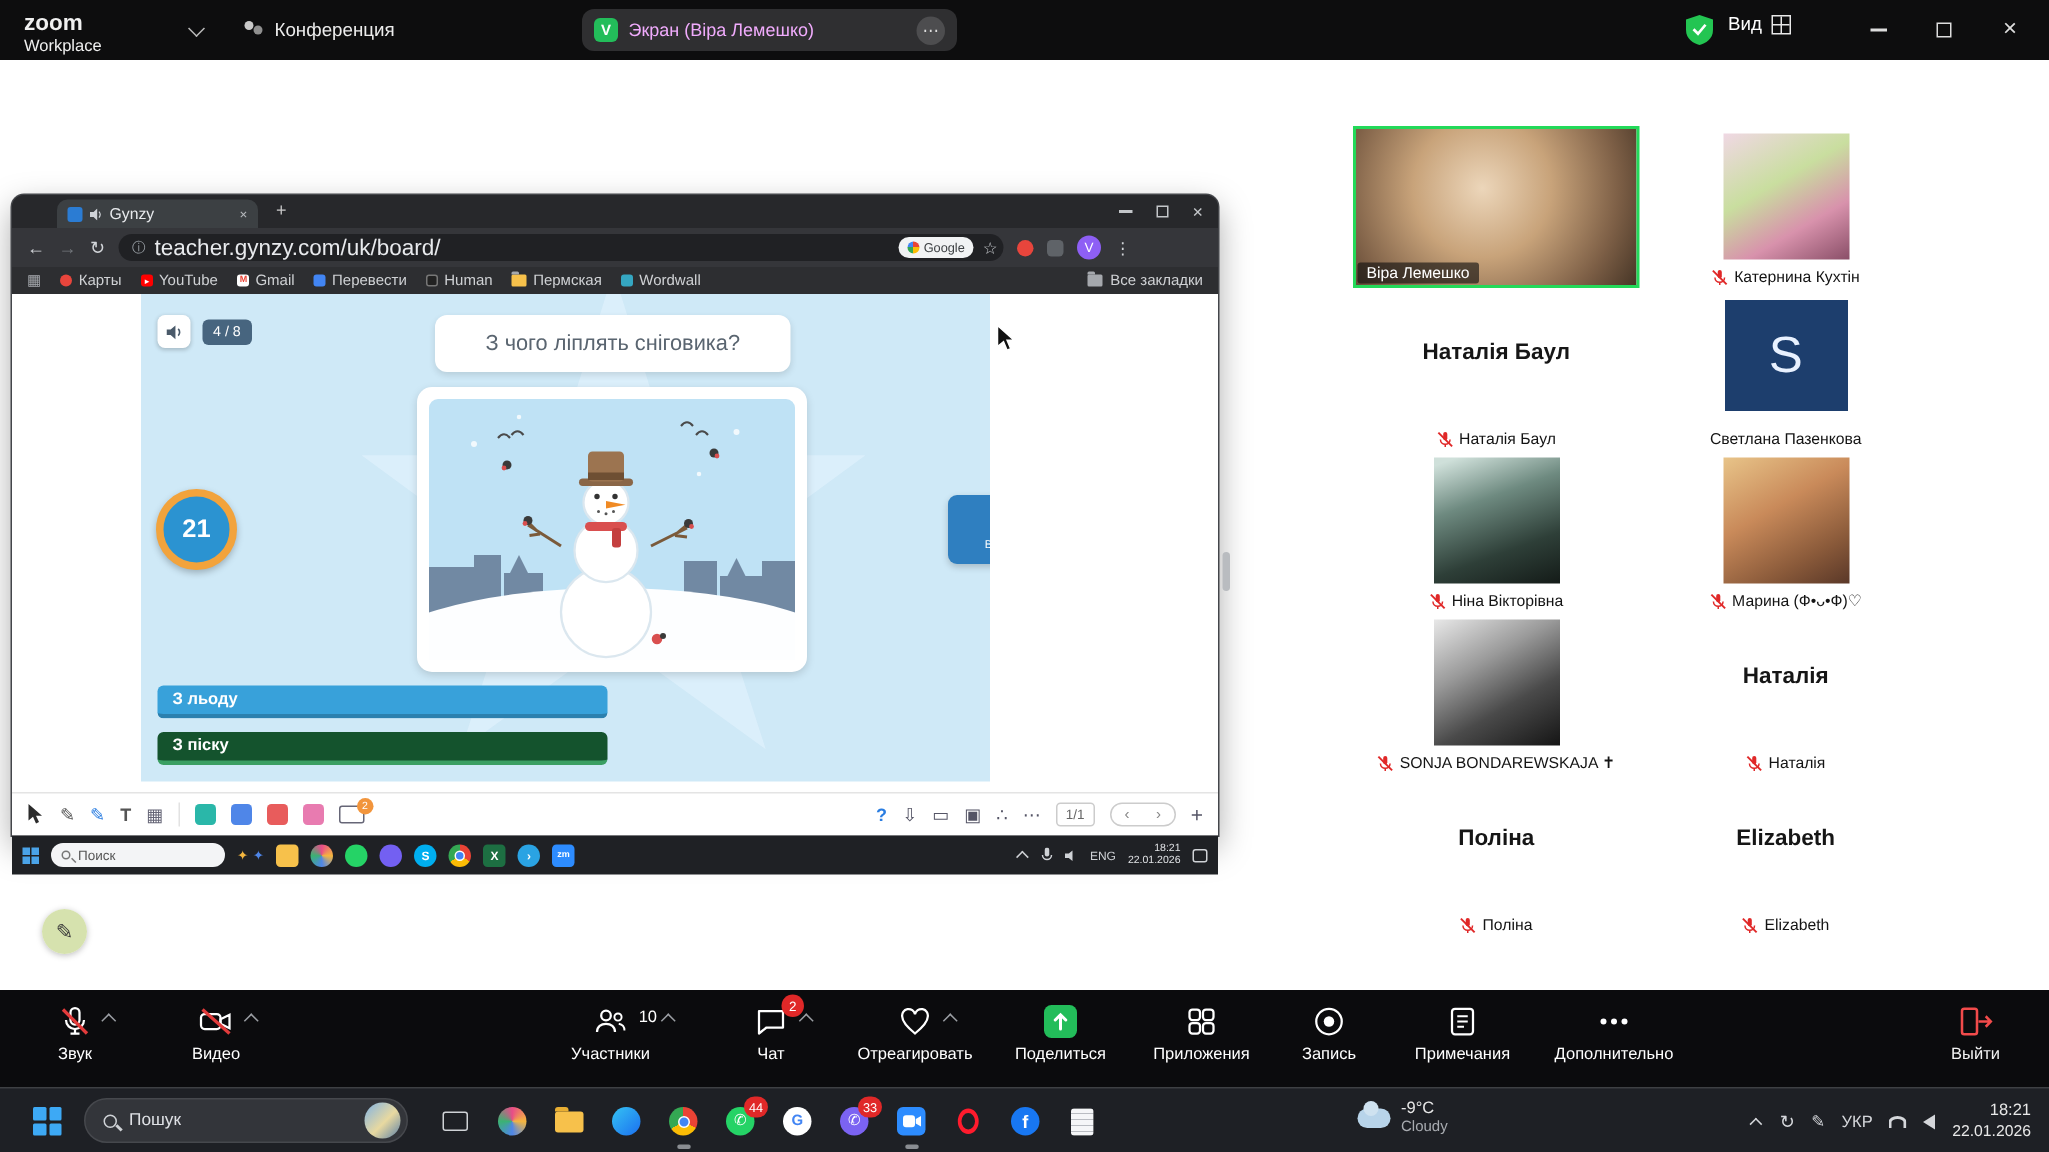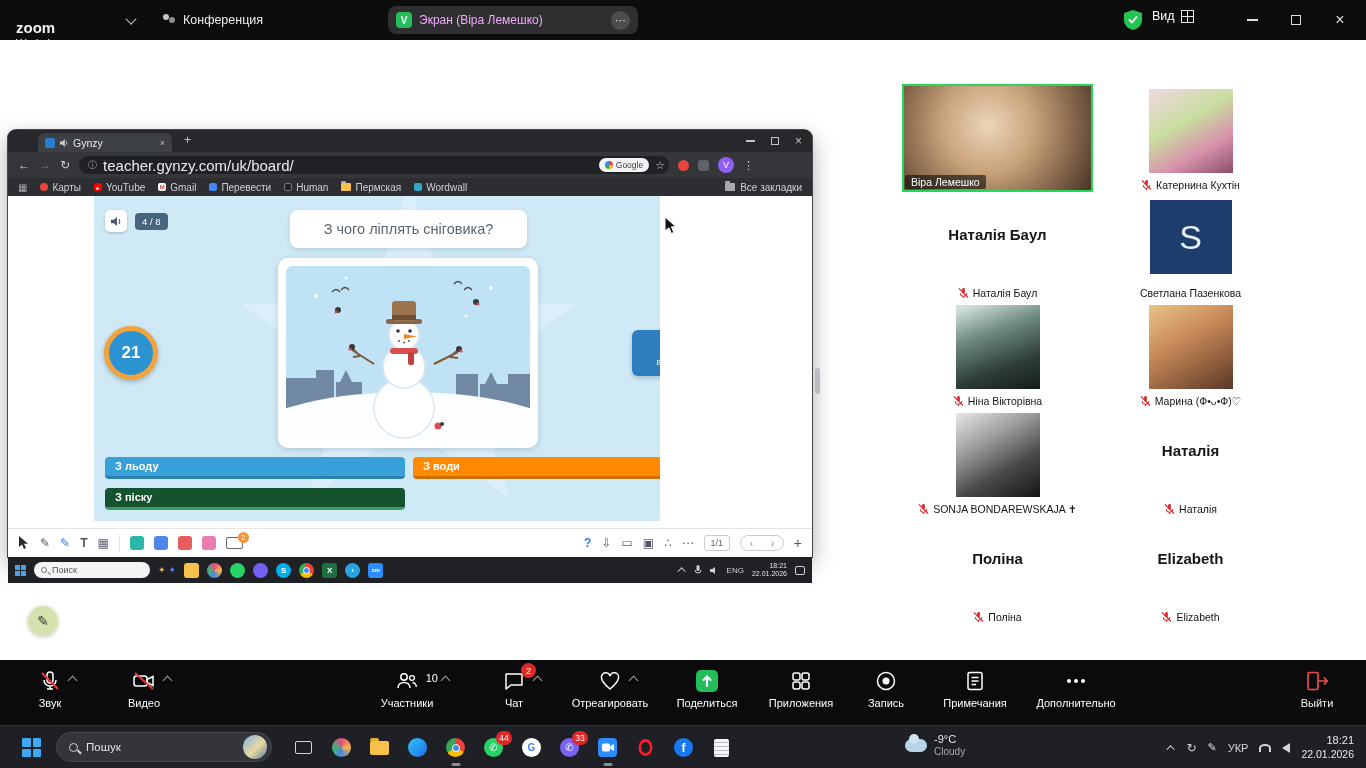--- a/index.html
+++ b/index.html
@@ -4,21 +4,21 @@
 <style>
   *{margin:0;padding:0;box-sizing:border-box}
   html,body{width:1366px;height:768px;overflow:hidden;background:#fff;
     font-family:"Liberation Sans","DejaVu Sans",sans-serif}
   .a{position:absolute}
   .flex{display:flex;align-items:center}
   .screen{position:relative;width:1366px;height:768px;background:#fff}
 
   
   .topbar{position:absolute;left:0;top:0;width:1366px;height:40px;background:#0d0d0e;color:#f0f0f0}
-  .logo{left:16px;top:20px;line-height:1.1}
+  .logo{left:16px;top:8px;line-height:1.1}
   .logo .l1{font-size:15px;font-weight:bold}
   .logo .l2{font-size:11px}
   .chev-dn{width:8px;height:8px;border-right:1.6px solid #bbb;border-bottom:1.6px solid #bbb;transform:rotate(45deg)}
   .meettab{left:162px;top:9px;height:22px;gap:7px;font-size:12.5px;color:#ececec}
   .ppl-ico{width:14px;height:12px;position:relative}
   .ppl-ico::before,.ppl-ico::after{content:"";position:absolute;border-radius:50%;background:#c9c9c9}
   .ppl-ico::before{width:6px;height:6px;left:1px;top:0}
   .ppl-ico::after{width:6px;height:6px;right:1px;top:3px;background:#8f8f8f}
   .scrtab{left:388px;top:6px;width:250px;height:28px;background:#2f2f31;border-radius:8px;gap:7px;padding:0 8px}
   .scrtab .vb{width:16px;height:16px;border-radius:4px;background:#23bd5a;color:#fff;font-size:10px;font-weight:bold;
@@ -398,22 +398,20 @@
           <div class="a timer">
             <span>21</span>
           </div>
           <div class="a ansbox">
             <span class="n">5</span>
             <span class="t">Відповіді</span>
           </div>
 
           <div class="a opt o1" style="left:11px;top:261px;width:300px">
             <span>З льоду</span></div>
-          <div class="a opt o2" style="left:319px;top:261px;width:299px">
-            <span>З води</span></div>
           <div class="a opt o3" style="left:11px;top:292px;width:300px">
             <span>З піску</span></div>
         </div>
       </div>
 
       <div class="a flex gtb">
         <svg width="12" height="14" viewBox="0 0 12 14">
           <polygon points="1,0 1,11 4,8.5 6,13 8,12 6,7.8 10,7.8" fill="#2b2b2b"></polygon>
           </svg>
         <span class="gi" style="color:#555">✎</span>

